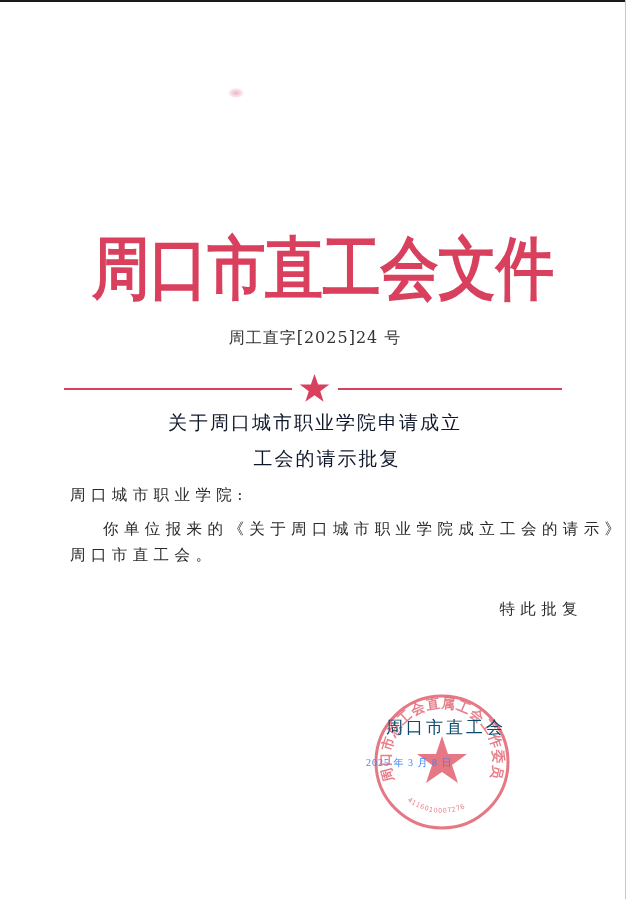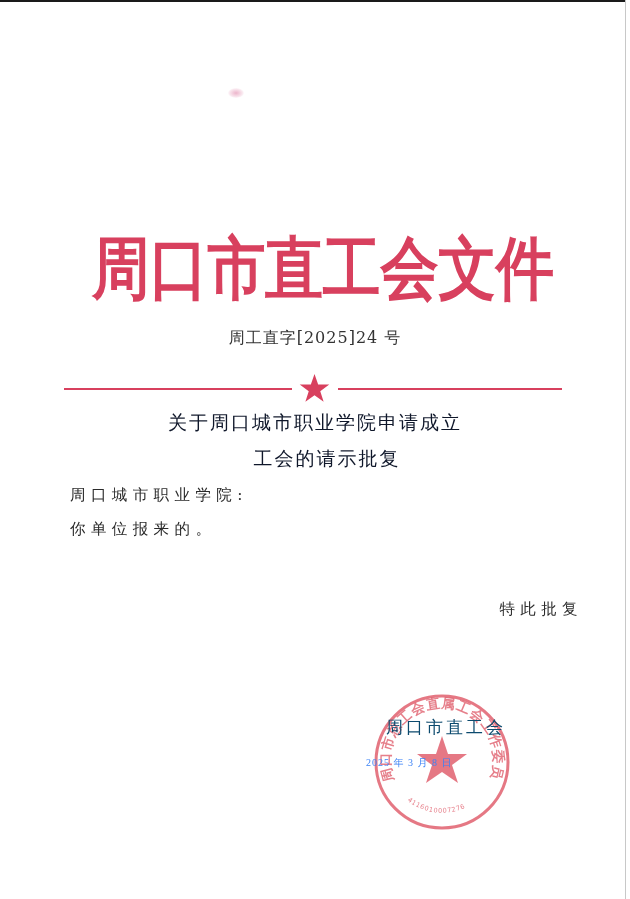--- a/index.html
+++ b/index.html
@@ -145,21 +145,22 @@
   <polygon points="50,2 61.8,36.3 97.6,36.3 68.6,57.7 79.4,92 50,71 20.6,92 31.4,57.7 2.4,36.3 38.2,36.3" fill="#d8405e"></polygon>
 </svg>
 <div class="red-rule right"></div>
 
 <div class="title l1">关于周口城市职业学院申请成立</div>
 <div class="title l2">工会的请示批复</div>
 
 <div class="body-text salutation">周口城市职业学院:</div>
 
 <div class="body-text para">
-  <div>你单位报来的。</div>
+  <div class="indent">你单位报来的《关于周口城市职业学院成立工会的请示》</div>
+  <div>周口市直工会。</div>
 </div>
 
 <div class="body-text closing indent">特此批复</div>
 
 <svg class="seal" viewBox="0 0 140 140">
   <defs>
     <path id="sealArc" d="M 24,92 A 52,52 0 1,1 116,92"></path>
     <path id="codeArc" d="M 30,104 A 56,56 0 0,0 110,104"></path>
   </defs>
   <circle cx="70" cy="70" r="66" fill="none" stroke="#e0606e" stroke-width="3" opacity="0.85"></circle>

